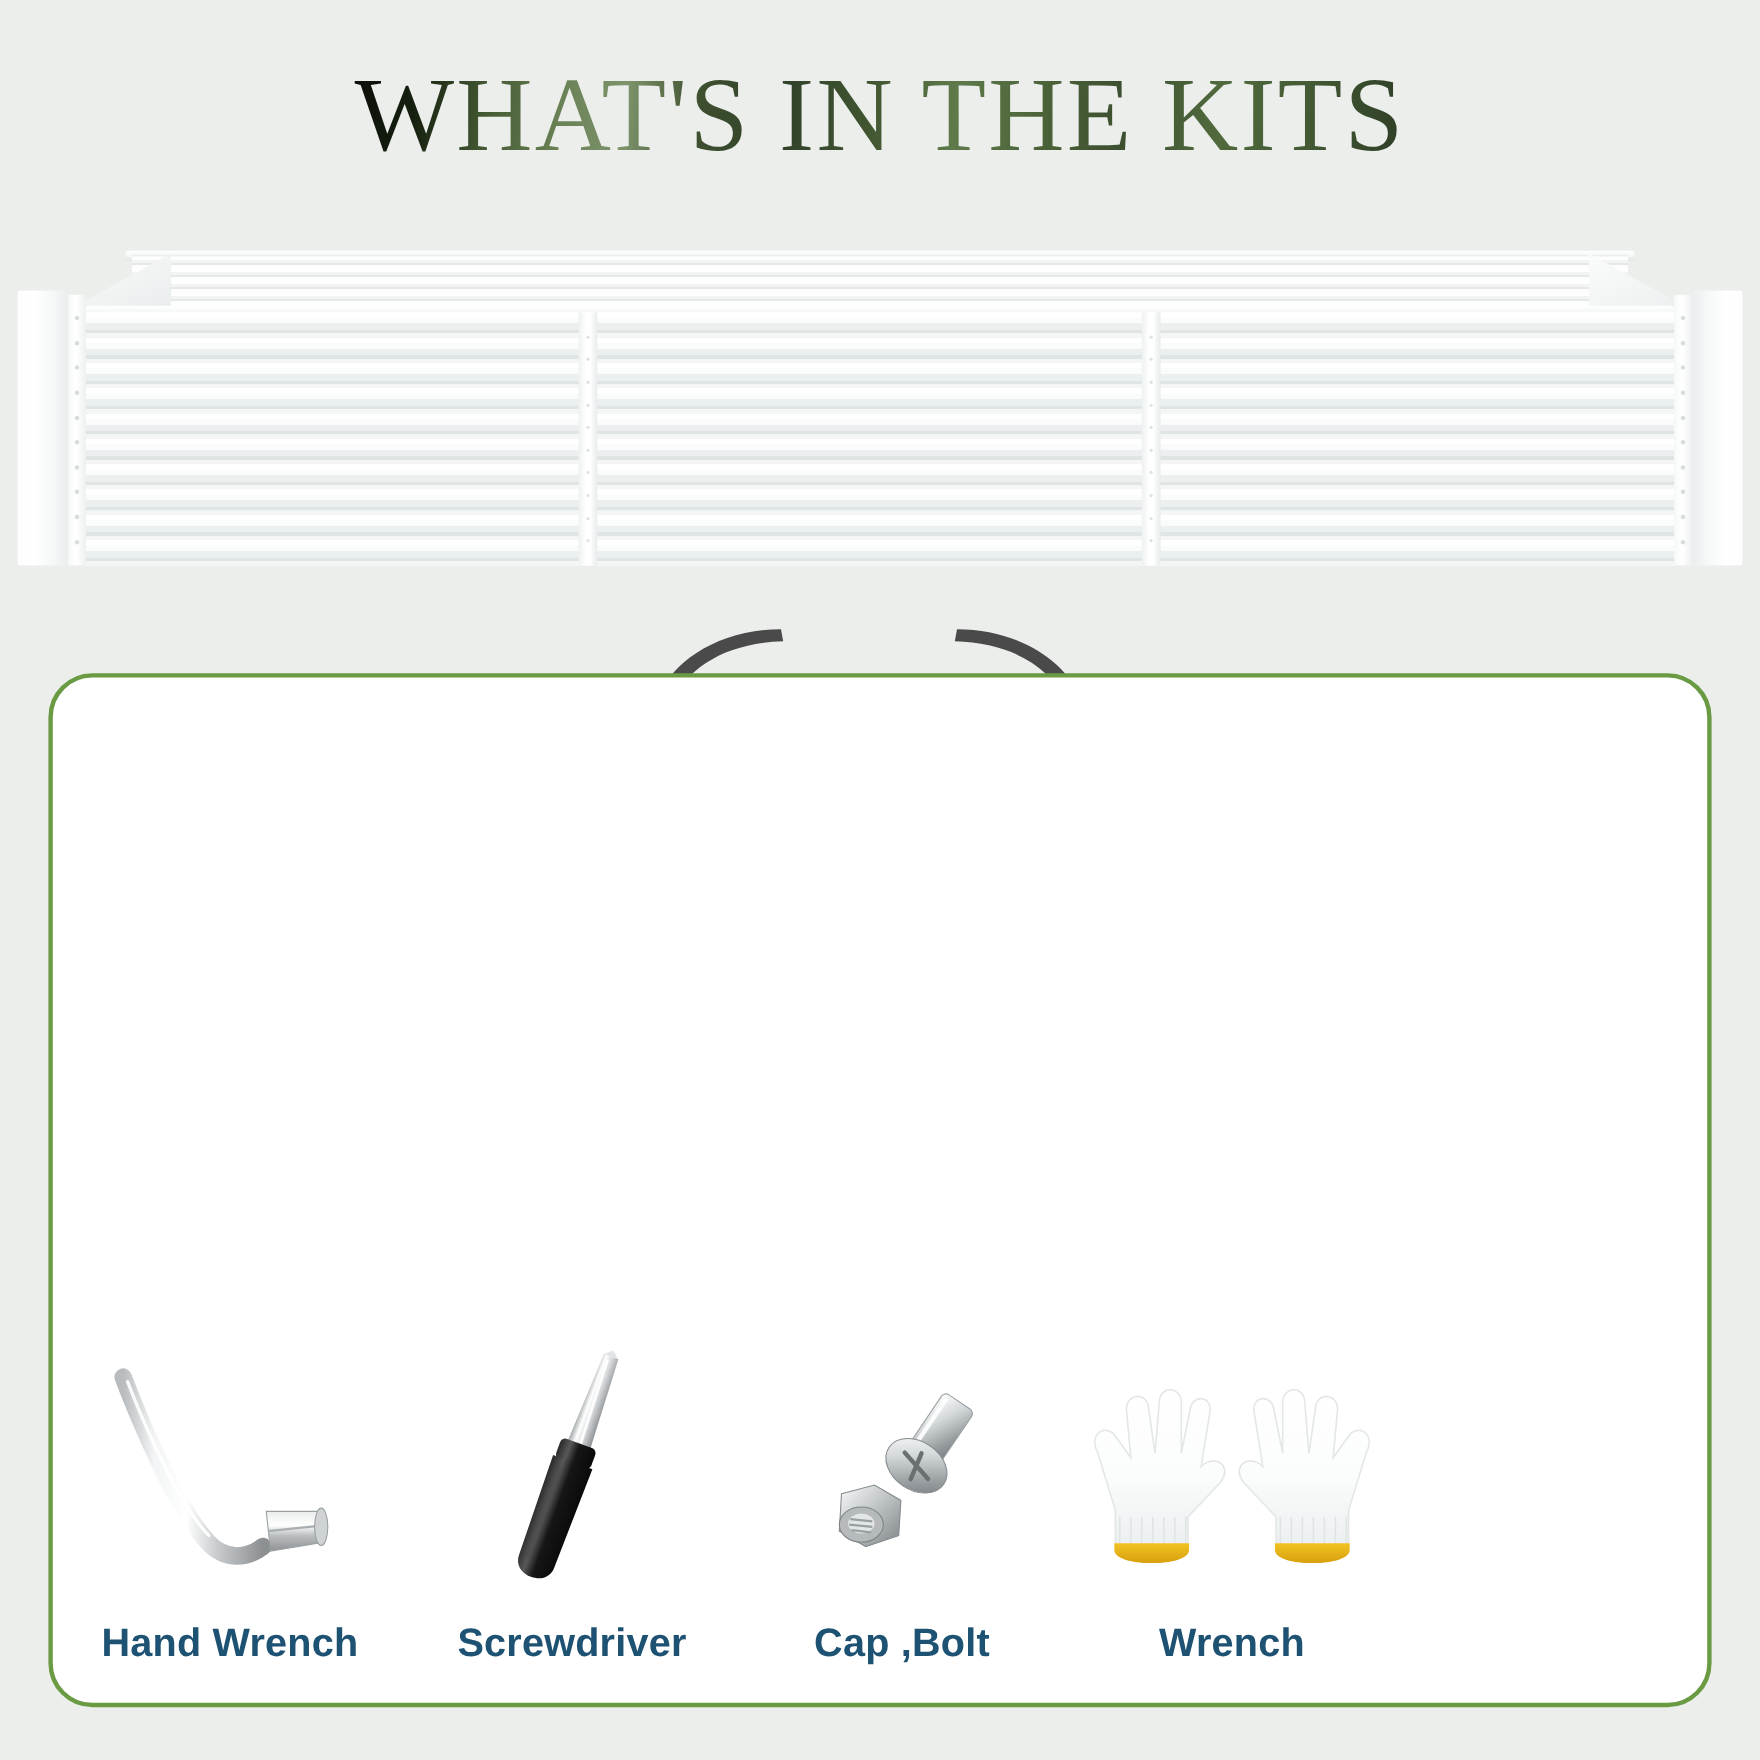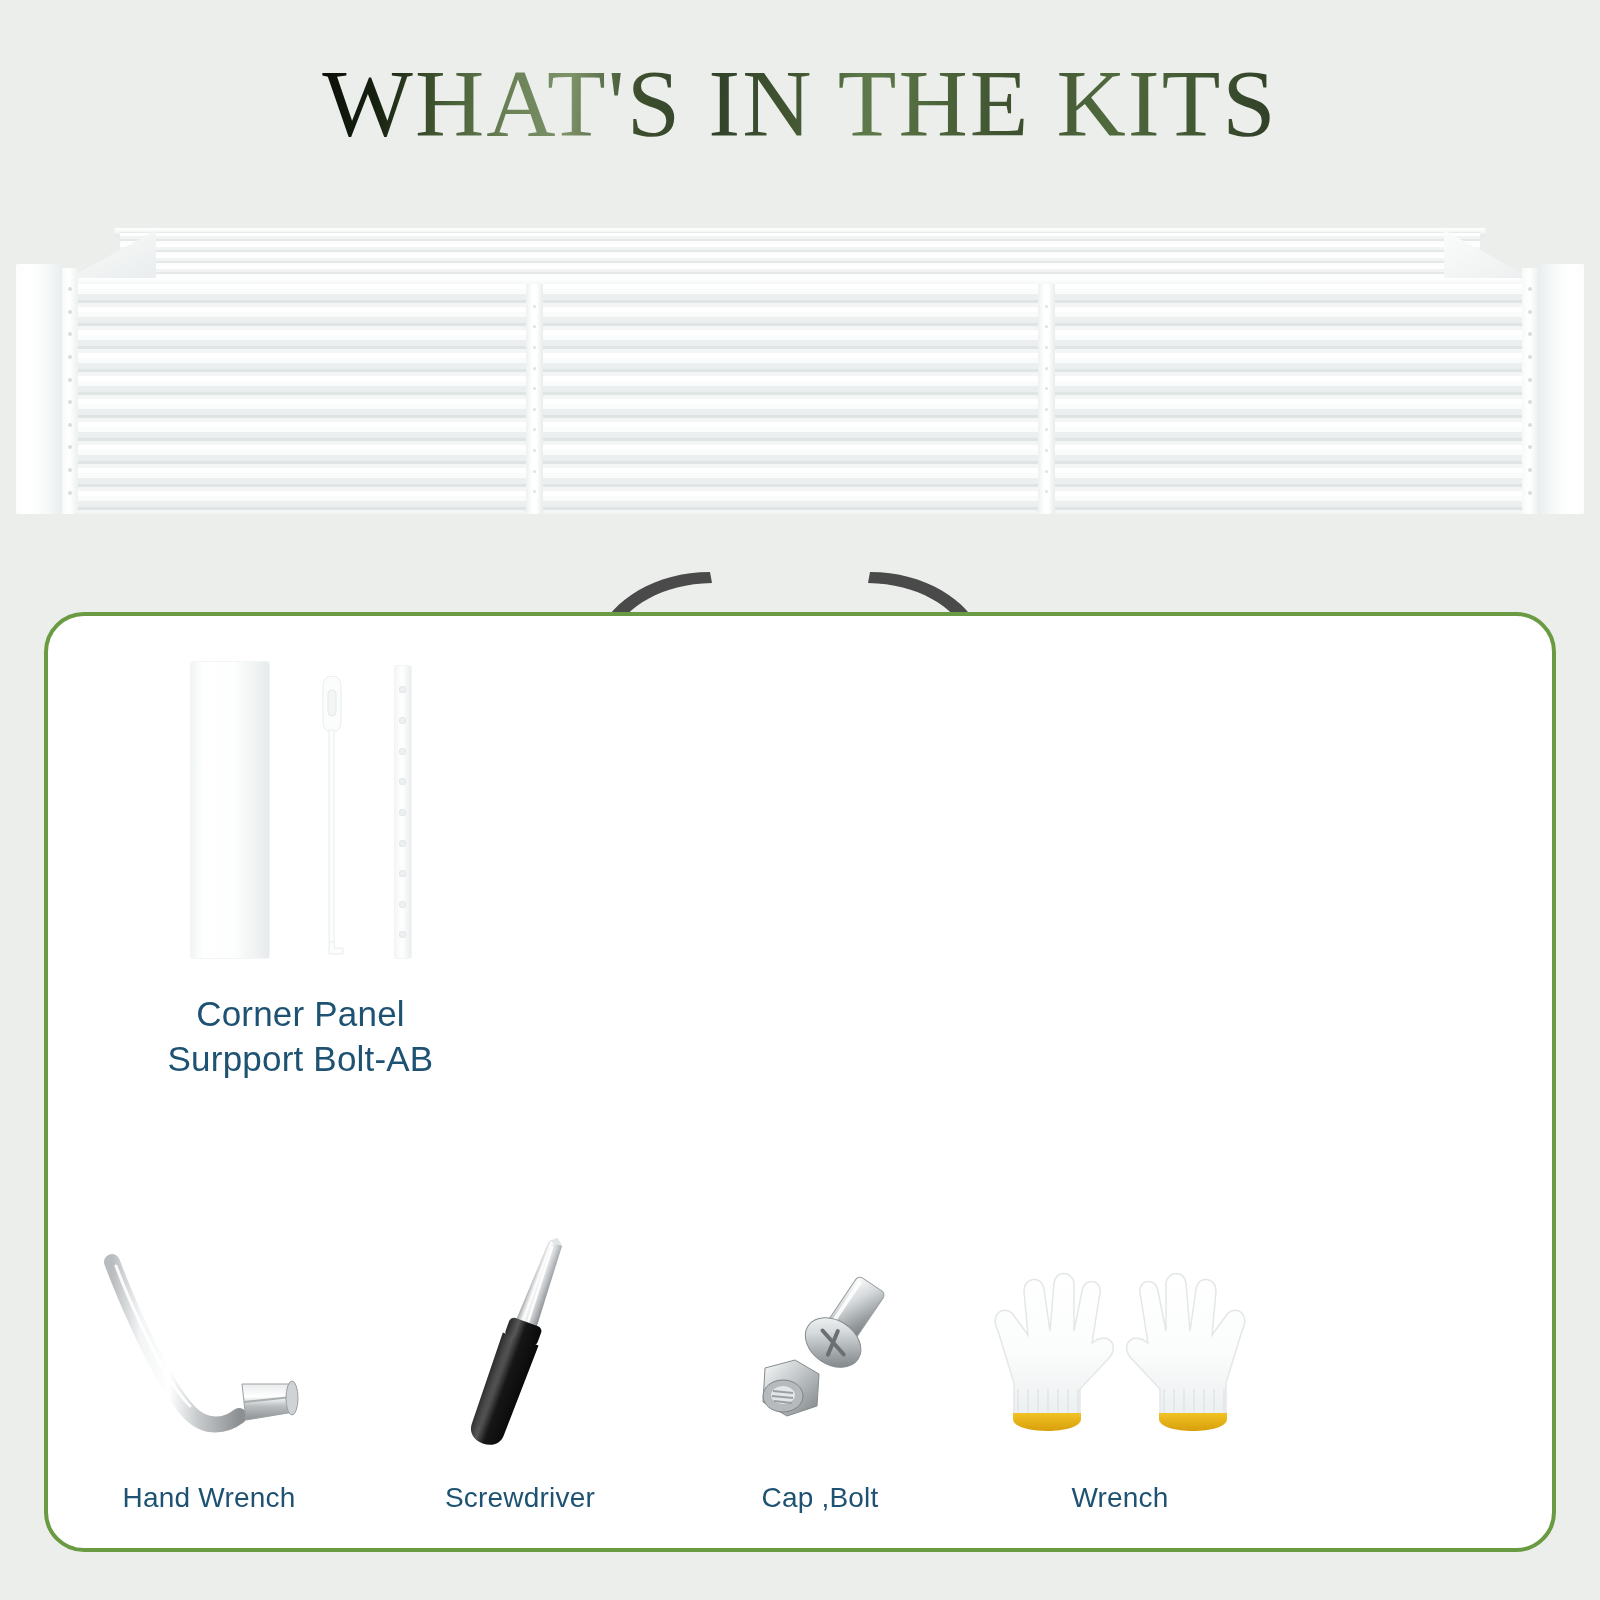--- a/index.html
+++ b/index.html
@@ -221,21 +221,21 @@
   .label {
     color: #1e5273;
     font-size: 35px;
     font-weight: 400;
     text-align: center;
     line-height: 1.28;
     letter-spacing: 0.2px;
     white-space: pre-line;
   }
   .row-top .label { margin-top: 34px; }
-  .row-bottom .label { margin-top: 26px; font-size: 28px; }
+  .row-bottom .label { margin-top: 26px; font-size: 36px; font-weight: bold; }
 
   
   .corr {
     background:
       repeating-linear-gradient(to bottom,
         #ffffff 0px, #ffffff 4px,
         #fbfcfc 4px, #fbfcfc 9px,
         #eaeeef 9px, #eaeeef 16px,
         #dde3e4 16px, #dde3e4 19px,
         #f6f8f8 19px, #f6f8f8 25px);
@@ -357,50 +357,20 @@
     </g>
   </svg>
 </div>
 
 <div class="card">
 
   <div class="row row-top">
 
 
 
-    <div class="cell" style="width:505px">
-      <div class="art">
-        <div class="corner-group">
-          <div class="corner-panel"></div>
-
-          <div class="bolt-rod">
-            <svg width="30" height="282" viewBox="0 0 30 282">
-              <rect x="6" y="0" width="18" height="56" rx="9" fill="#fbfcfc" stroke="#e9eded" stroke-width="1"></rect>
-              <rect x="11" y="14" width="8" height="26" rx="4" fill="#f3f5f5" stroke="#e4e9e9" stroke-width="1"></rect>
-              <rect x="12" y="54" width="5" height="212" fill="#fcfdfd" stroke="#eaeeee" stroke-width="1"></rect>
-              <path d="M12 266 L12 278 L26 278 L26 272 L17.5 272 L17.5 266 Z" fill="#fbfcfc" stroke="#e9eded" stroke-width="1"></path>
-            </svg>
-          </div>
-
-          <div class="strip">
-            <i></i>
-              <i></i>
-              <i></i>
-              <i></i>
-              <i></i>
-              <i></i>
-              <i></i>
-              <i></i>
-              <i></i>
-          </div>
-        </div>
-      </div>
-      <div class="label">Corner Panel
-Surpport Bolt-AB</div>
-    </div>
   </div>
 
   <div class="row row-bottom">
 
     <div class="cell" style="width:322px">
       <div class="art" style="height:230px">
         <svg width="230" height="210" viewBox="0 0 230 210">
           <defs>
             <linearGradient id="chrome" x1="0" y1="0" x2="1" y2="0">
               <stop offset="0%" stop-color="#b9bcbe"></stop>

